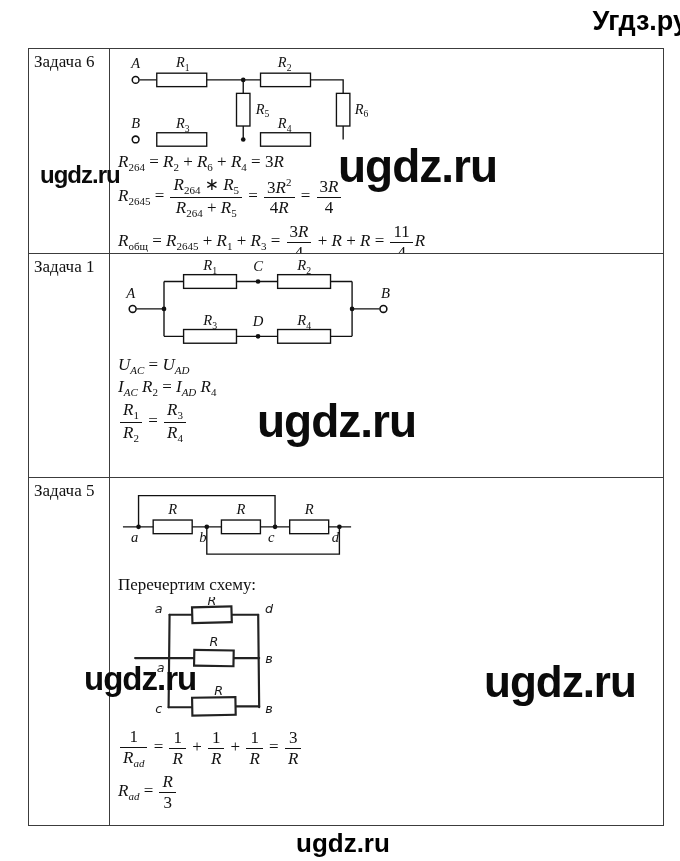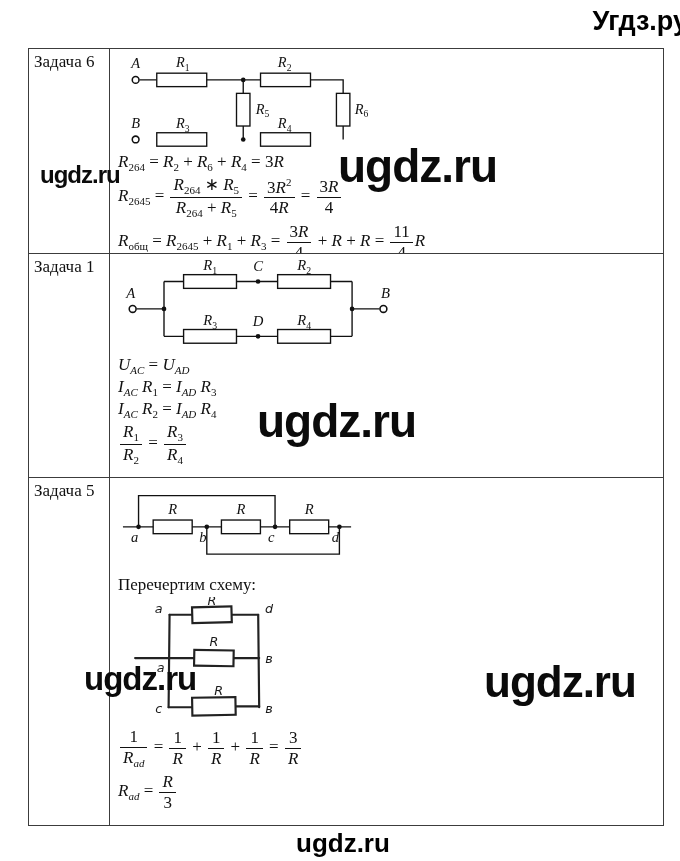--- a/index.html
+++ b/index.html
@@ -110,21 +110,20 @@
           <text class="clab" x="8" y="41" text-anchor="middle">A</text>
           <text class="clab" x="268" y="41" text-anchor="middle">B</text>
           <text class="clab" x="138" y="13" text-anchor="middle">C</text>
           <text class="clab" x="138" y="69" text-anchor="middle">D</text>
           <text class="clab" x="82" y="12"><tspan>R</tspan><tspan class="csub" dy="4">1</tspan></text>
           <text class="clab" x="178" y="12"><tspan>R</tspan><tspan class="csub" dy="4">2</tspan></text>
           <text class="clab" x="82" y="68"><tspan>R</tspan><tspan class="csub" dy="4">3</tspan></text>
           <text class="clab" x="178" y="68"><tspan>R</tspan><tspan class="csub" dy="4">4</tspan></text>
         </svg>
         <div class="formula"><span class="mvar">U</span><span class="msub mvar">AC</span><span class="mtxt"> = </span><span class="mvar">U</span><span class="msub mvar">AD</span></div>
-        <div class="formula"><span class="mvar">I</span><span class="msub mvar">AC</span><span class="mtxt"> </span><span class="mvar">R</span><span class="msub">1</span><span class="mtxt"> = </span><span class="mvar">I</span><span class="msub mvar">AD</span><span class="mtxt"> </span><span class="mvar">R</span><span class="msub">3</span></div>
         <div class="formula"><span class="mvar">I</span><span class="msub mvar">AC</span><span class="mtxt"> </span><span class="mvar">R</span><span class="msub">2</span><span class="mtxt"> = </span><span class="mvar">I</span><span class="msub mvar">AD</span><span class="mtxt"> </span><span class="mvar">R</span><span class="msub">4</span></div>
         <div class="formula"><span class="mfrac"><span class="mnum"><span class="mvar">R</span><span class="msub">1</span></span><span class="mden"><span class="mvar">R</span><span class="msub">2</span></span></span><span class="mtxt"> = </span><span class="mfrac"><span class="mnum"><span class="mvar">R</span><span class="msub">3</span></span><span class="mden"><span class="mvar">R</span><span class="msub">4</span></span></span></div>
       </div>
     </div>
 
     <div class="trow row3">
       <div class="lcell">Задача 5</div>
       <div class="ccell">
         <svg width="240" height="78" viewBox="0 0 240 80" style="margin:4px 0 0 0;">
           <path class="w" d="M2 46 H236"></path>

